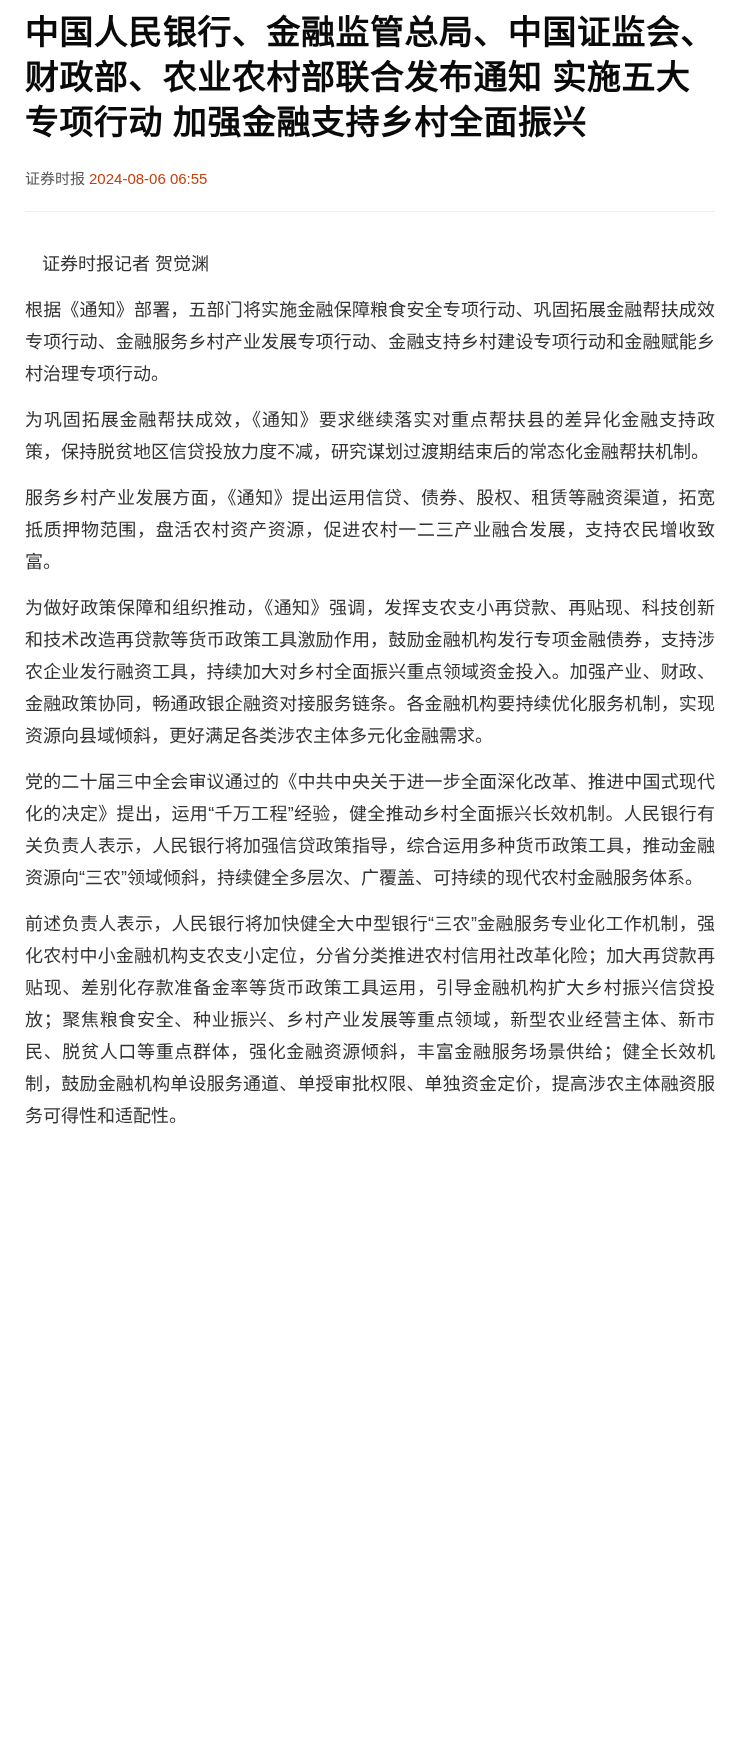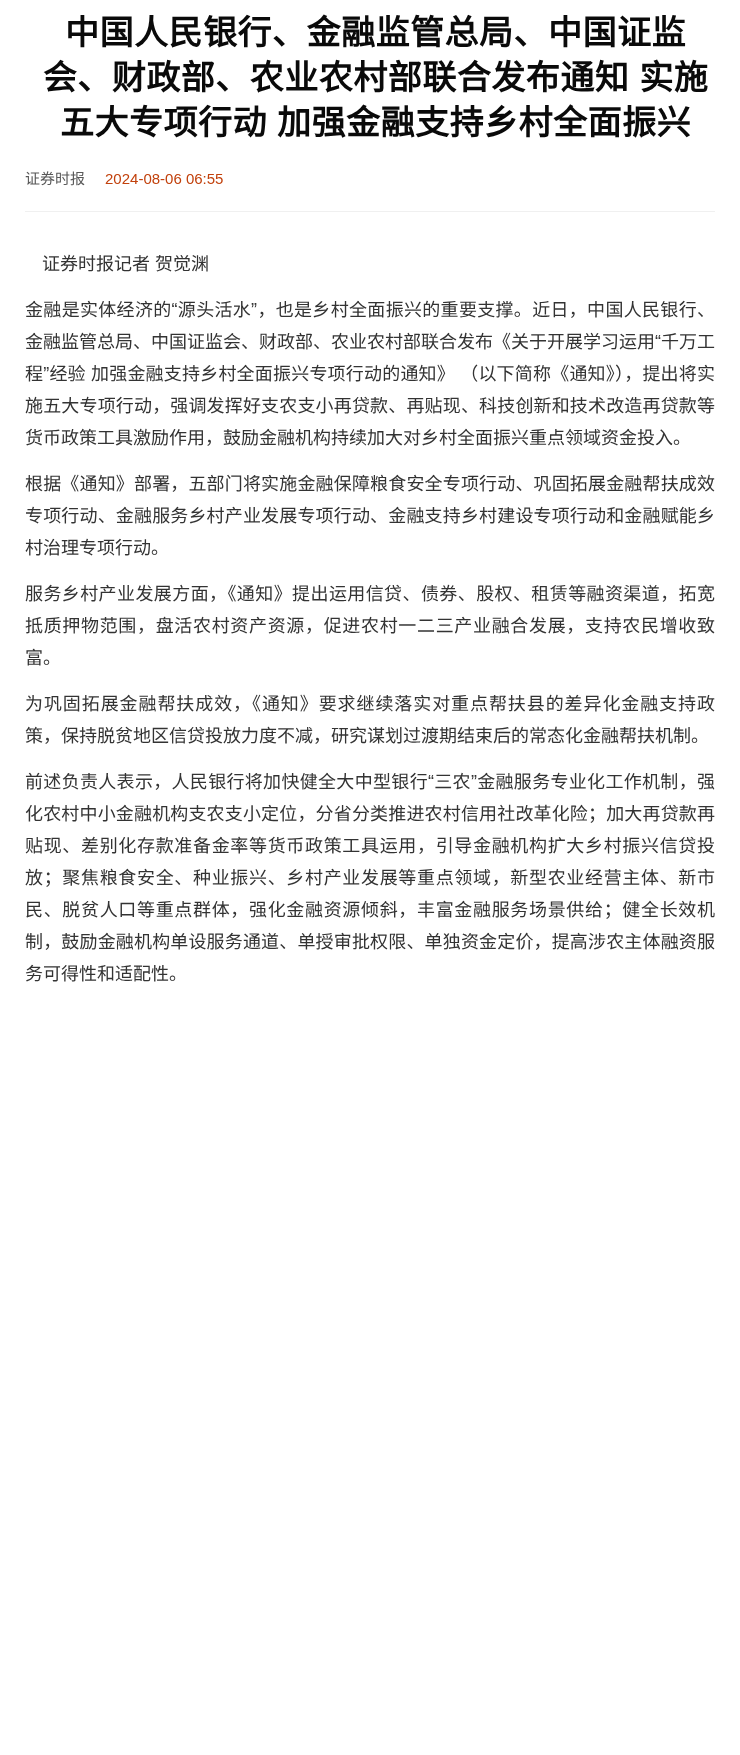--- a/index.html
+++ b/index.html
@@ -10,38 +10,37 @@
   }
   .page {
     width: 740px;
     min-height: 1755px;
     margin: 0 auto;
     background: #ffffff;
     box-sizing: border-box;
     padding: 0 25px 24px 25px;
   }
   .article-title {
-    margin: 10px 0 0 12px;
+    margin: 10px 0 0 0;
     font-size: 34px;
     line-height: 45px;
     font-weight: 700;
     color: #0a0a0a;
     letter-spacing: 0.5px;
-    text-align: center;
   }
   .meta-row {
     margin-top: 24px;
     display: flex;
     align-items: center;
     font-size: 15px;
     line-height: 20px;
   }
   .source-name {
     color: #595959;
-    margin-right: 20px;
+    margin-right: 4px;
     cursor: pointer;
     font-family: Liberation Serif, serif;
   }
   .publish-time {
     color: #c2410c;
   }
   .divider {
     margin-top: 22px;
     border: none;
     border-top: 1px solid #f0f0f0;
@@ -74,20 +73,21 @@
   <div class="meta-row">
     <span class="source-name">证券时报</span>
     <span class="publish-time">2024-08-06 06:55</span>
   </div>
 
   <hr class="divider">
 
   <p class="byline">证券时报记者 贺觉渊</p>
 
   <div class="article-body">
-      <p>金融是实体经济的“源头活水”，也是乡村全面振兴的重要支撑。近日，中国人民银行、金融监管总局、中国证监会、财政部、农业农村部联合发布《关于开展学习运用“千万工程”经验 加强金融支持乡村全面振兴专项行动的通知》 （以下简称《通知》），提出将实施五大专项行动，强调发挥好支农支小再贷款、再贴现、科技创新和技术改造再贷款等货币政策工具激励作用，鼓励金融机构持续加大对乡村全面振兴重点领域资金投入。</p>
       <p>根据《通知》部署，五部门将实施金融保障粮食安全专项行动、巩固拓展金融帮扶成效专项行动、金融服务乡村产业发展专项行动、金融支持乡村建设专项行动和金融赋能乡村治理专项行动。</p>
+      <p>为巩固拓展金融帮扶成效，《通知》要求继续落实对重点帮扶县的差异化金融支持政策，保持脱贫地区信贷投放力度不减，研究谋划过渡期结束后的常态化金融帮扶机制。</p>
       <p>服务乡村产业发展方面，《通知》提出运用信贷、债券、股权、租赁等融资渠道，拓宽抵质押物范围，盘活农村资产资源，促进农村一二三产业融合发展，支持农民增收致富。</p>
-      <p>为巩固拓展金融帮扶成效，《通知》要求继续落实对重点帮扶县的差异化金融支持政策，保持脱贫地区信贷投放力度不减，研究谋划过渡期结束后的常态化金融帮扶机制。</p>
+      <p>为做好政策保障和组织推动，《通知》强调，发挥支农支小再贷款、再贴现、科技创新和技术改造再贷款等货币政策工具激励作用，鼓励金融机构发行专项金融债券，支持涉农企业发行融资工具，持续加大对乡村全面振兴重点领域资金投入。加强产业、财政、金融政策协同，畅通政银企融资对接服务链条。各金融机构要持续优化服务机制，实现资源向县域倾斜，更好满足各类涉农主体多元化金融需求。</p>
+      <p>党的二十届三中全会审议通过的《中共中央关于进一步全面深化改革、推进中国式现代化的决定》提出，运用“千万工程”经验，健全推动乡村全面振兴长效机制。人民银行有关负责人表示，人民银行将加强信贷政策指导，综合运用多种货币政策工具，推动金融资源向“三农”领域倾斜，持续健全多层次、广覆盖、可持续的现代农村金融服务体系。</p>
       <p>前述负责人表示，人民银行将加快健全大中型银行“三农”金融服务专业化工作机制，强化农村中小金融机构支农支小定位，分省分类推进农村信用社改革化险；加大再贷款再贴现、差别化存款准备金率等货币政策工具运用，引导金融机构扩大乡村振兴信贷投放；聚焦粮食安全、种业振兴、乡村产业发展等重点领域，新型农业经营主体、新市民、脱贫人口等重点群体，强化金融资源倾斜，丰富金融服务场景供给；健全长效机制，鼓励金融机构单设服务通道、单授审批权限、单独资金定价，提高涉农主体融资服务可得性和适配性。</p>
     </div>
 
 </div>
 
 </body></html>

